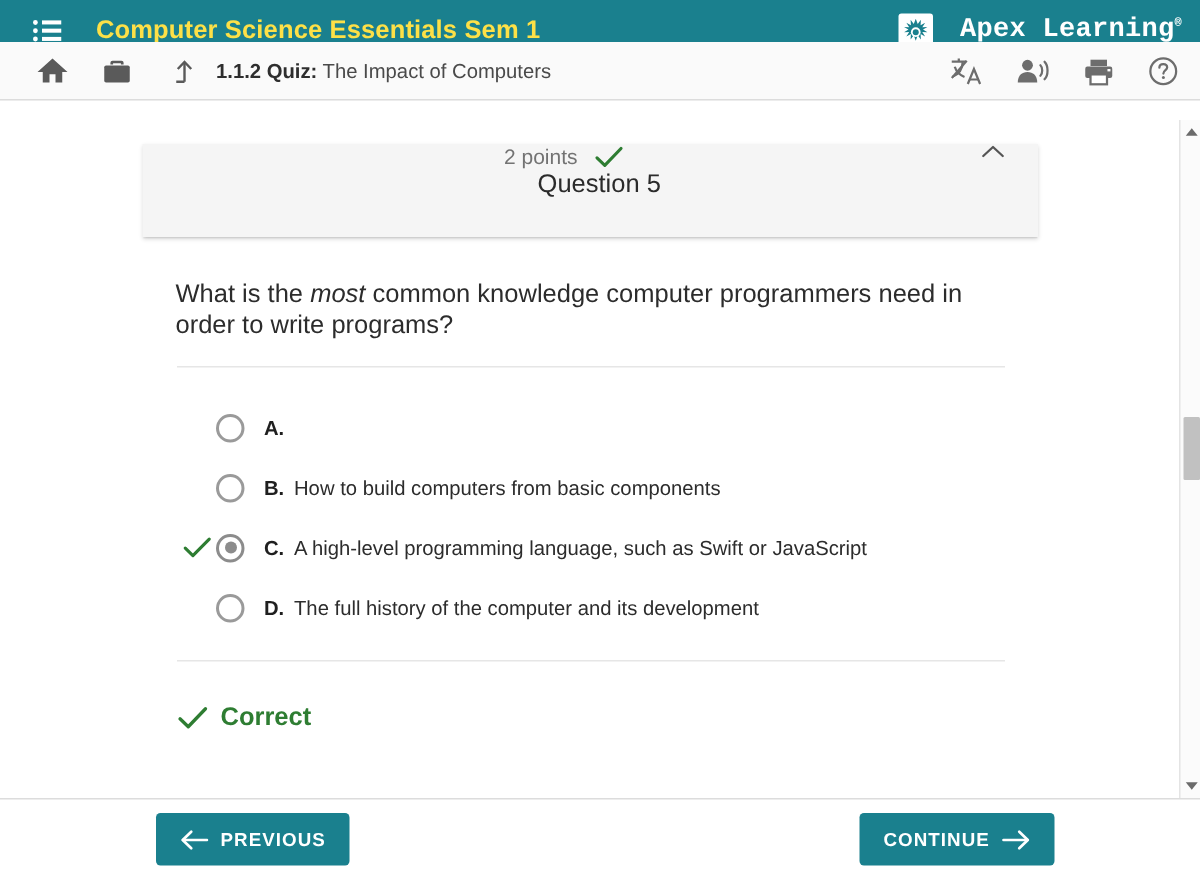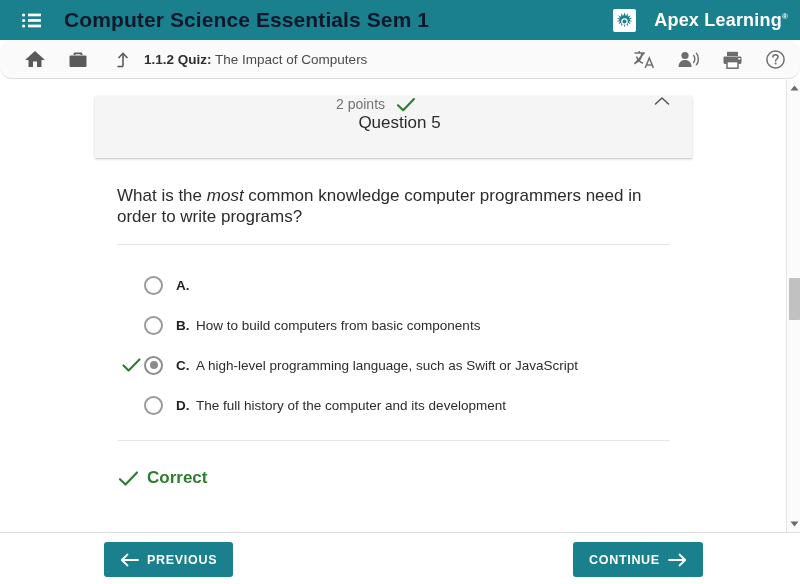--- a/index.html
+++ b/index.html
@@ -17,42 +17,42 @@
     background: #1a808e;
     display: flex; align-items: center;
   }
   .menu-icon {
     width: 38px; height: 40px; margin-left: 22px;
     display: flex; align-items: center; justify-content: flex-start;
     cursor: pointer;
   }
   .menu-icon svg { display:block; }
   .course-title {
-    color: #0f172a; font-size: 21px; font-weight: bold;
+    color: #fde047; font-size: 17px; font-weight: bold;
     letter-spacing: .1px; margin-left: 4px; white-space: nowrap;
   }
   .brand {
     position: absolute; right: 12px; top: 0; height: 40px;
-    display: flex; align-items: center; gap: 18px;
+    display: flex; align-items: center; gap: 18px; font-family: Liberation Mono, monospace;
   }
   .brand-mark {
     width: 23px; height: 23px; background:#ffffff; border-radius: 2px;
     display:flex; align-items:center; justify-content:center;
   }
   .brand-name {
     color:#ffffff; font-size: 18px; font-weight: bold; letter-spacing:.2px;
     white-space: nowrap;
   }
   .brand-tm { color:#ffffff; font-size:8px; vertical-align:super; }
 
   
   .crumbbar {
-    position: absolute; top: 40px; left: 0; width: 800px; height: 39px;
+    position: absolute; top: 28px; left: 0; width: 800px; height: 39px;
     background: #fafafa; border-bottom: 1px solid #dcdcdc;
-    display: flex; align-items: center; border-radius: 12px;
+    display: flex; align-items: center;
   }
   .crumb-icon {
     color: #5a5a5a; display:flex; align-items:center; justify-content:center;
     cursor:pointer;
   }
   .ic-home { margin-left: 24px; }
   .ic-case { margin-left: 22px; }
   .ic-up   { margin-left: 26px; }
   .crumb-text {
     margin-left: 12px; font-size: 13.5px; color: #3f3f3f; white-space: nowrap;

